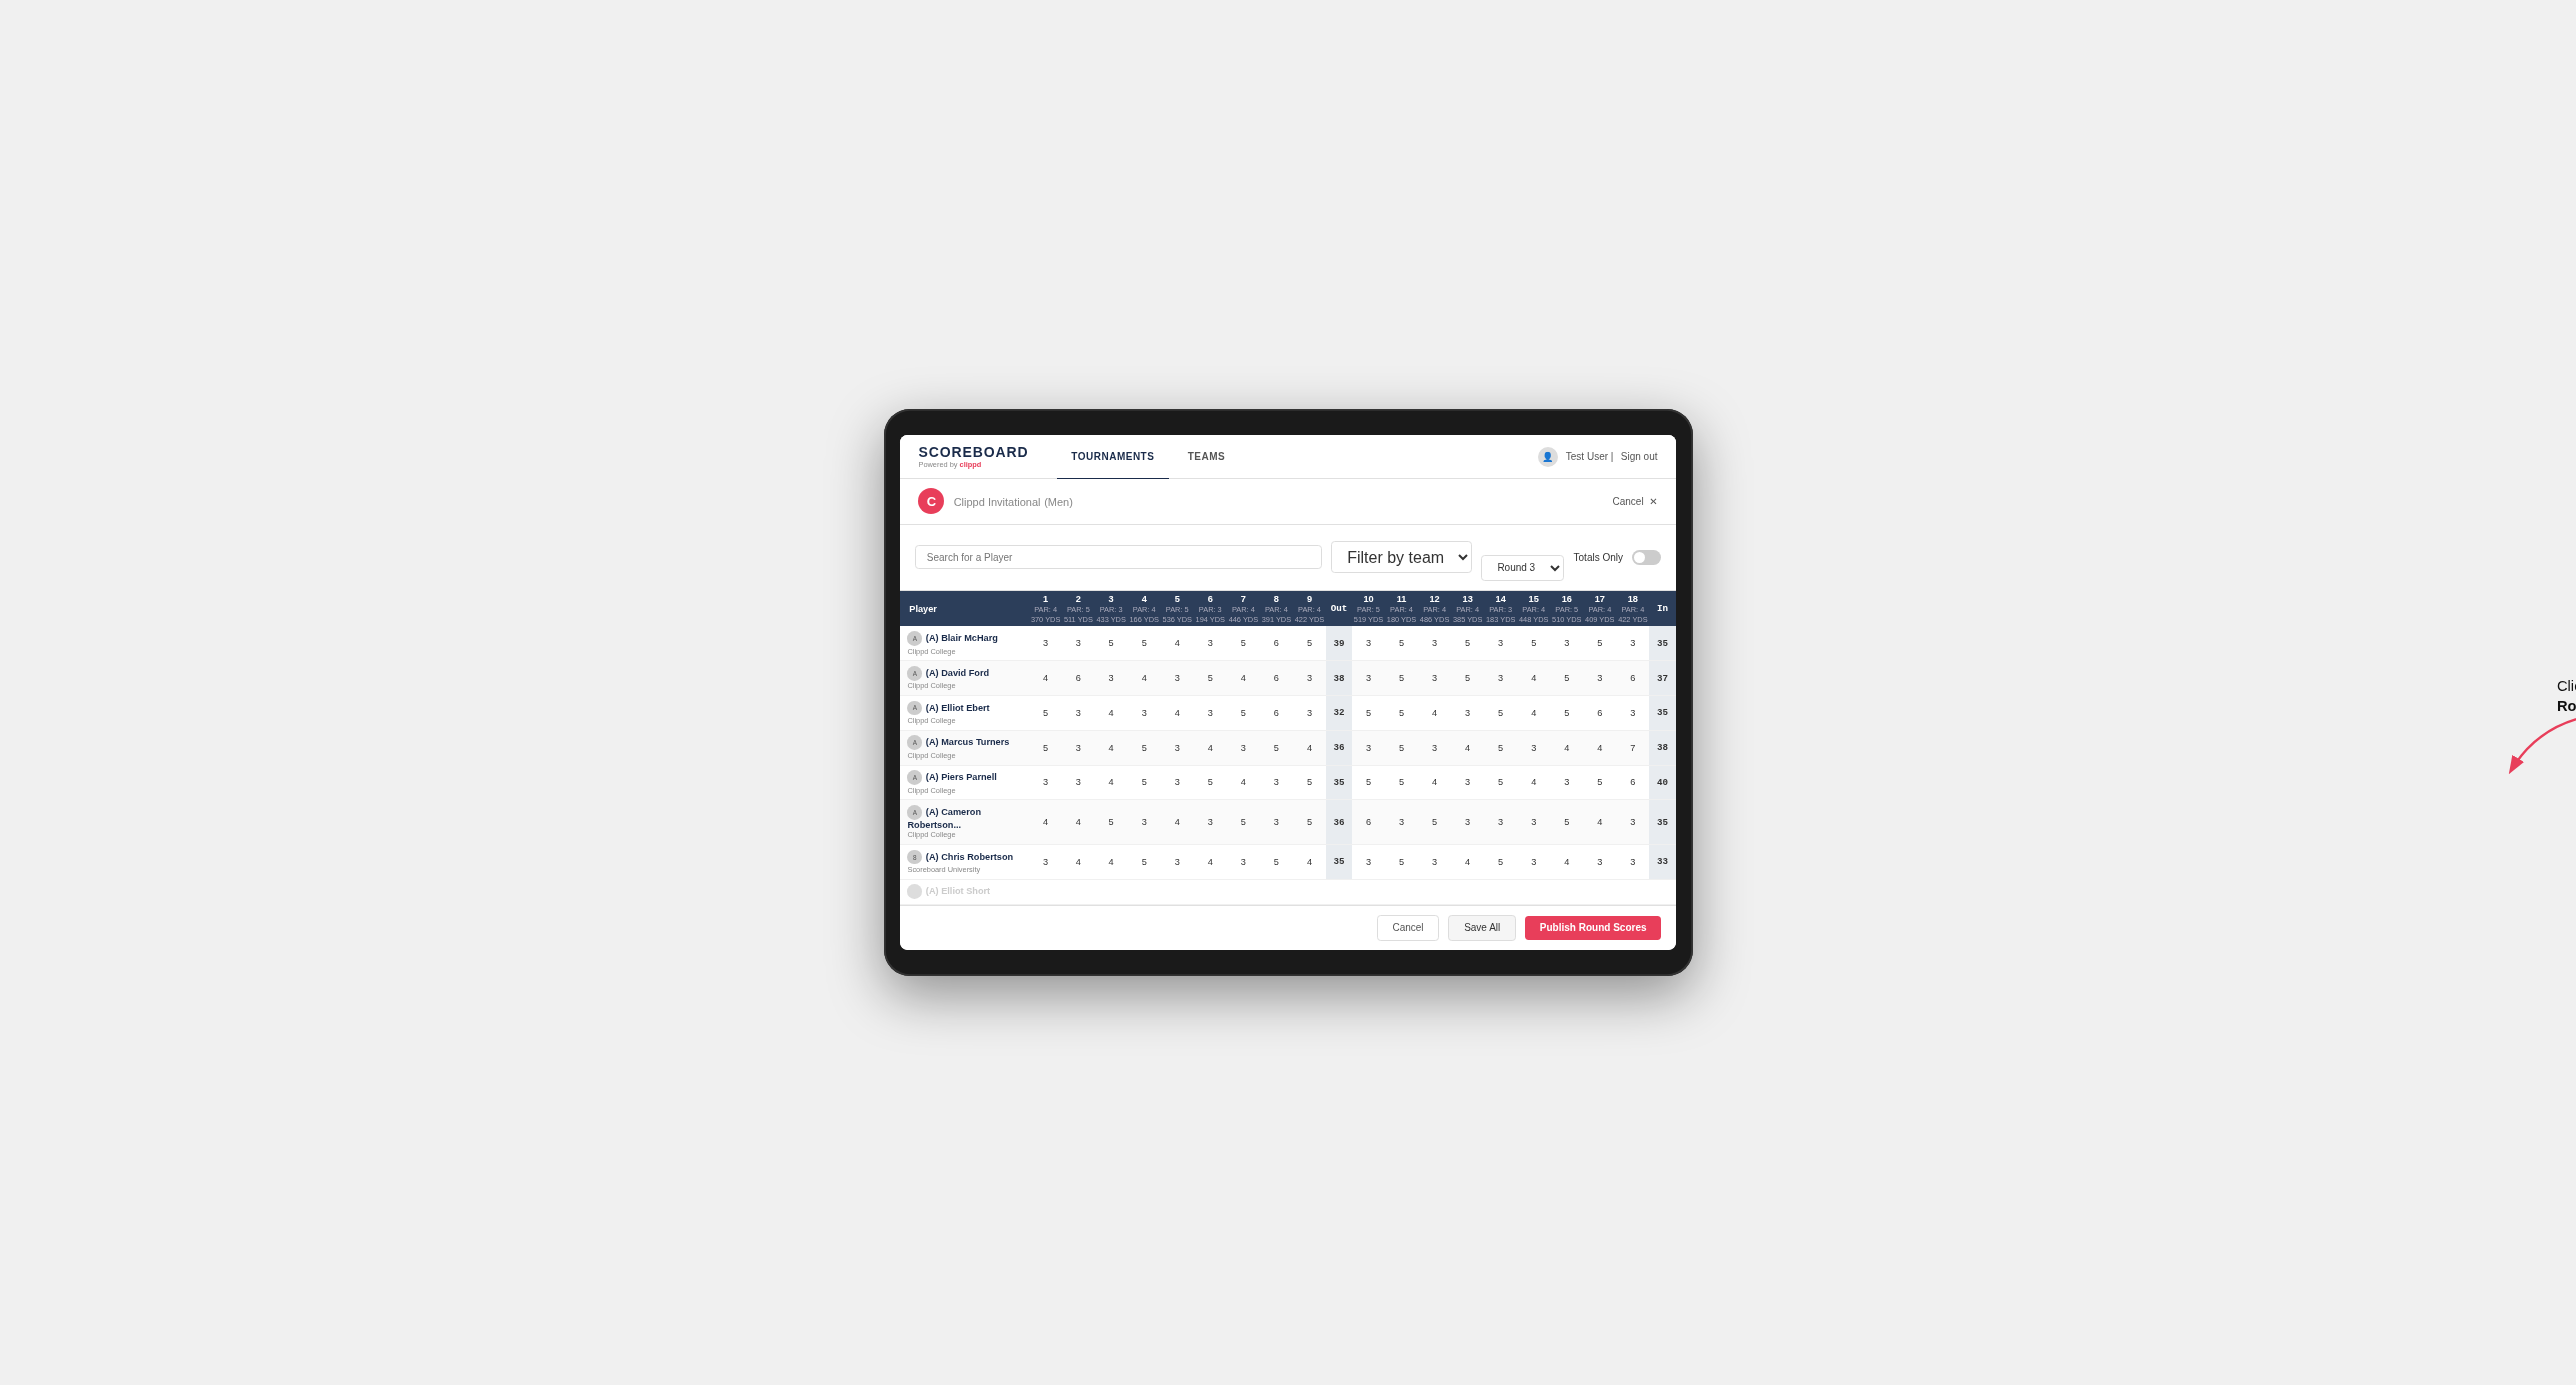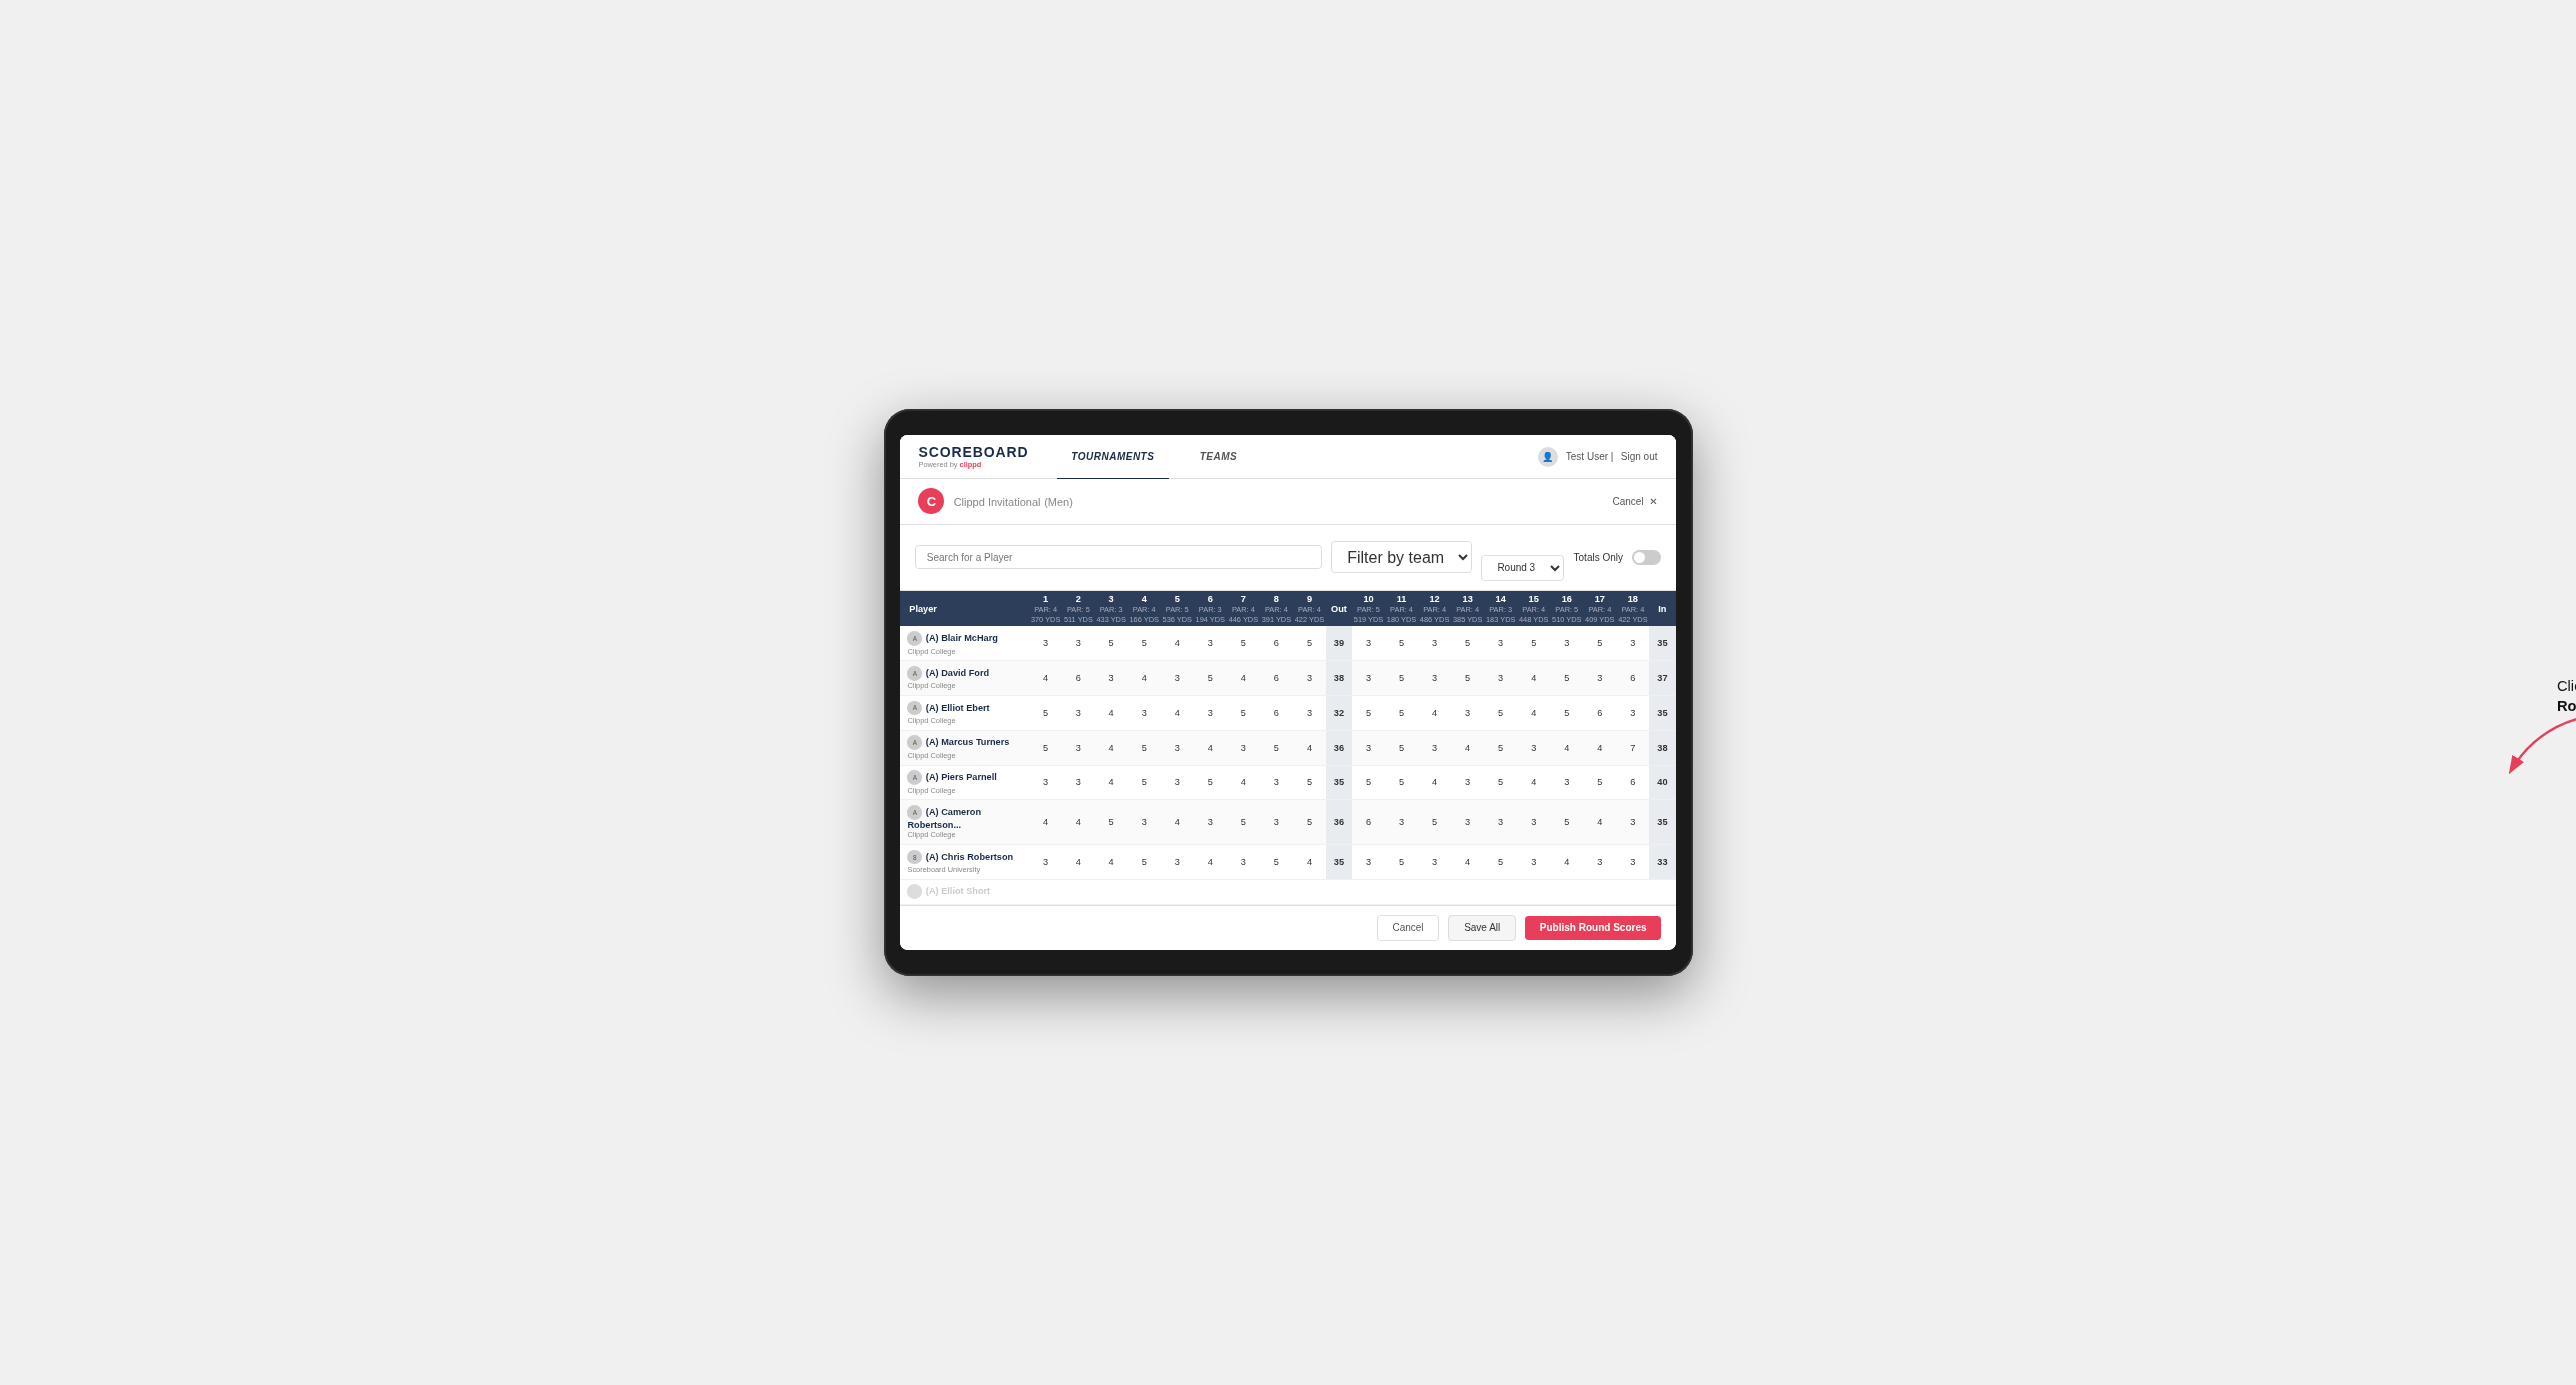--- a/index.html
+++ b/index.html
@@ -60,23 +60,22 @@
     .logo-subtitle {
       font-size: 7.4px;
       color: #888;
     }
     .logo-subtitle span {
       color: #e83e5a;
       font-weight: bold;
     }
     .nav-links {
       display: flex;
-      gap: 16px;
+      gap: 4px;
       flex: 1;
-      font-style: italic;
     }
     .nav-link {
       padding: 0 14.7px;
       height: 44px;
       display: flex;
       align-items: center;
       font-size: 10px;
       font-weight: 600;
       color: #555;
       cursor: pointer;
@@ -295,20 +294,21 @@
     }
     .player-team {
       font-size: 7.4px;
       color: #888;
       display: block;
       margin-top: 0.9px;
     }
     .out-col, .in-col, .total-col {
       background: #e8ecf0;
       font-weight: 700;
+      font-family: Liberation Mono, monospace;
     }
     .score-input {
       width: 20px;
       text-align: center;
       border: none;
       background: transparent;
       font-size: 9.2px;
       color: #333;
     }
 

